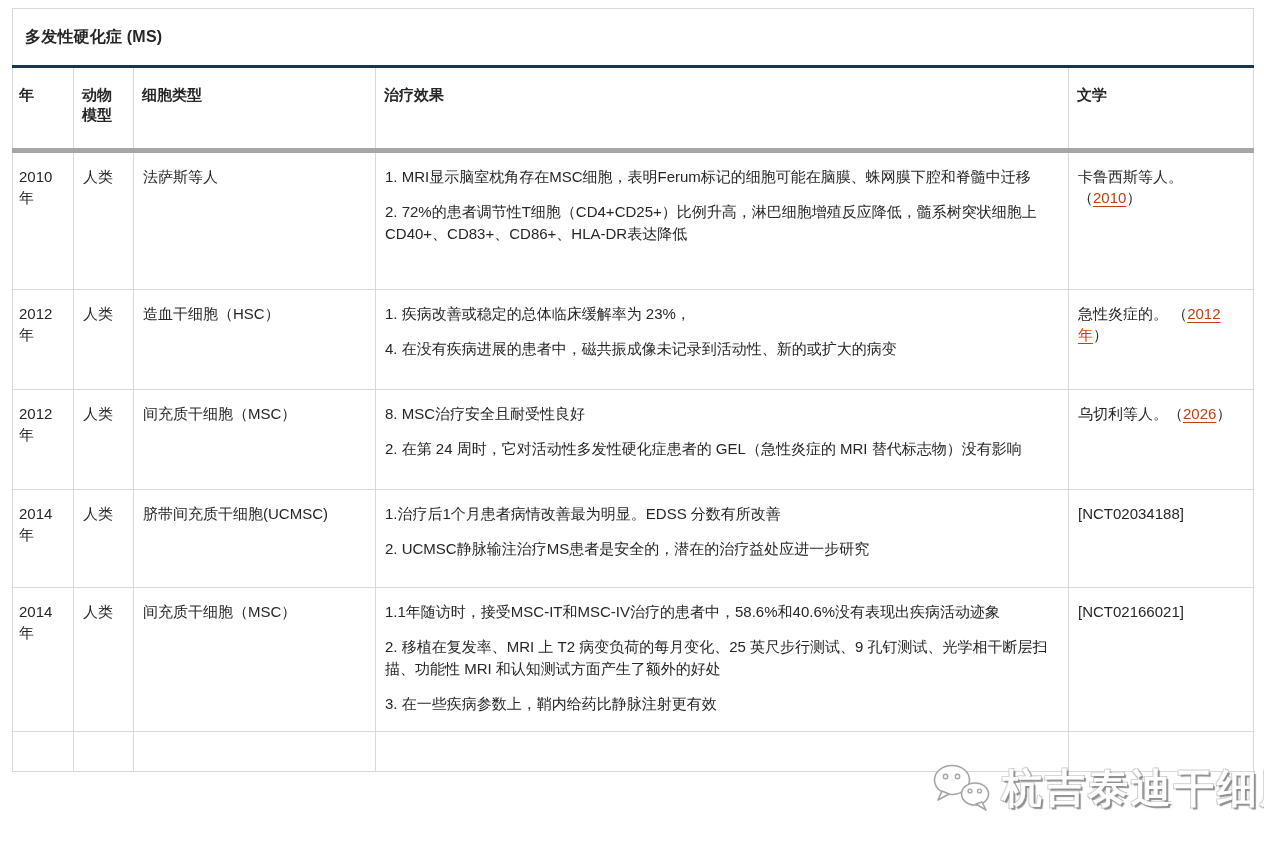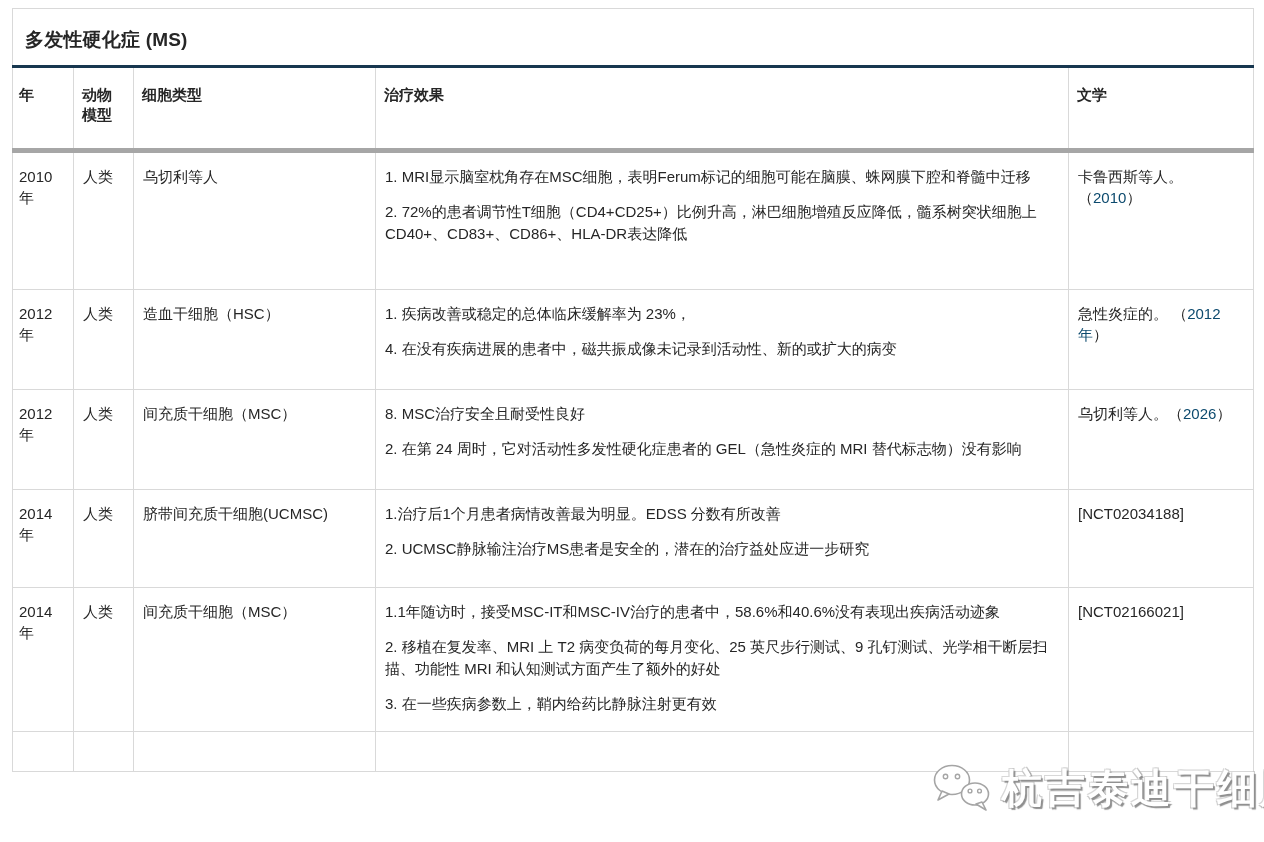--- a/index.html
+++ b/index.html
@@ -23,21 +23,21 @@
     border: 1px solid #d9d9d9;
     vertical-align: top;
     text-align: left;
     word-break: break-word;
   }
 
   
   tr.title-row { height: 58px; }
   td.title-cell {
     font-weight: bold;
-    font-size: 19px;
+    font-size: 16px;
     padding: 18px 12px 8px 12px;
     border-bottom: 3px solid #17374f !important;
     letter-spacing: 0.2px;
   }
 
   
   tr.header-row { height: 84px; }
   tr.header-row th {
     font-weight: bold;
     padding: 17px 8px 10px 8px;
@@ -55,21 +55,22 @@
   tr.r3 { height: 100px; }
   tr.r4 { height: 100px; }
   tr.r5 { height: 98px; }
   tr.r6 { height: 144px; }
   tr.sliver { height: 40px; }
 
   td.cell-effects p { margin: 0 0 14px 0; }
   td.cell-effects p:last-child { margin-bottom: 0; }
 
   a.lit-link {
-    color: #0c4a6e;
+    color: #c2410c;
+    text-decoration: underline;
     text-underline-offset: 3px;
     cursor: pointer;
     margin-top: 33px;
   }
 
   
   .watermark {
     position: absolute;
     left: 930px; top: 760px;
     display: flex; align-items: center;
@@ -112,21 +113,21 @@
         <th>细胞类型</th>
         <th>治疗效果</th>
         <th>文学</th>
       </tr>
     </thead>
     <tbody>
 
       <tr class="r1">
         <td class="cell-year">2010 年</td>
         <td>人类</td>
-        <td>乌切利等人</td>
+        <td>法萨斯等人</td>
         <td class="cell-effects">
           <p>1. MRI显示脑室枕角存在MSC细胞，表明Ferum标记的细胞可能在脑膜、蛛网膜下腔和脊髓中迁移</p>
           <p>2. 72%的患者调节性T细胞（CD4+CD25+）比例升高，淋巴细胞增殖反应降低，髓系树突状细胞上CD40+、CD83+、CD86+、HLA-DR表达降低</p>
         </td>
         <td><span>卡鲁西斯等人。（</span><a class="lit-link">2010</a><span>）</span></td>
       </tr>
 
 
       <tr class="r3">
         <td class="cell-year">2012 年</td>

